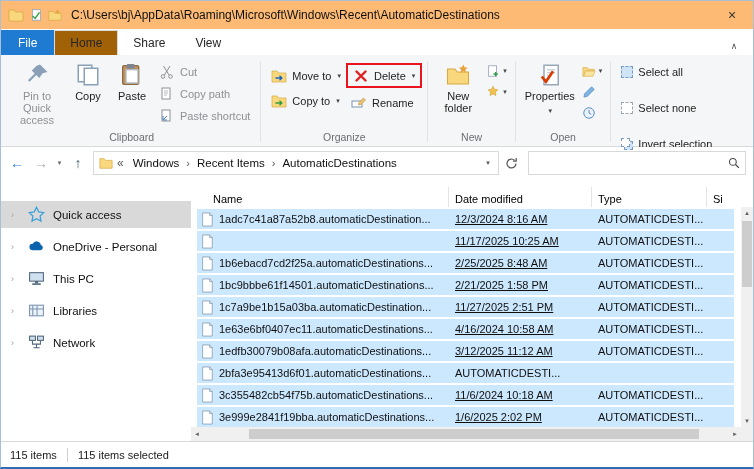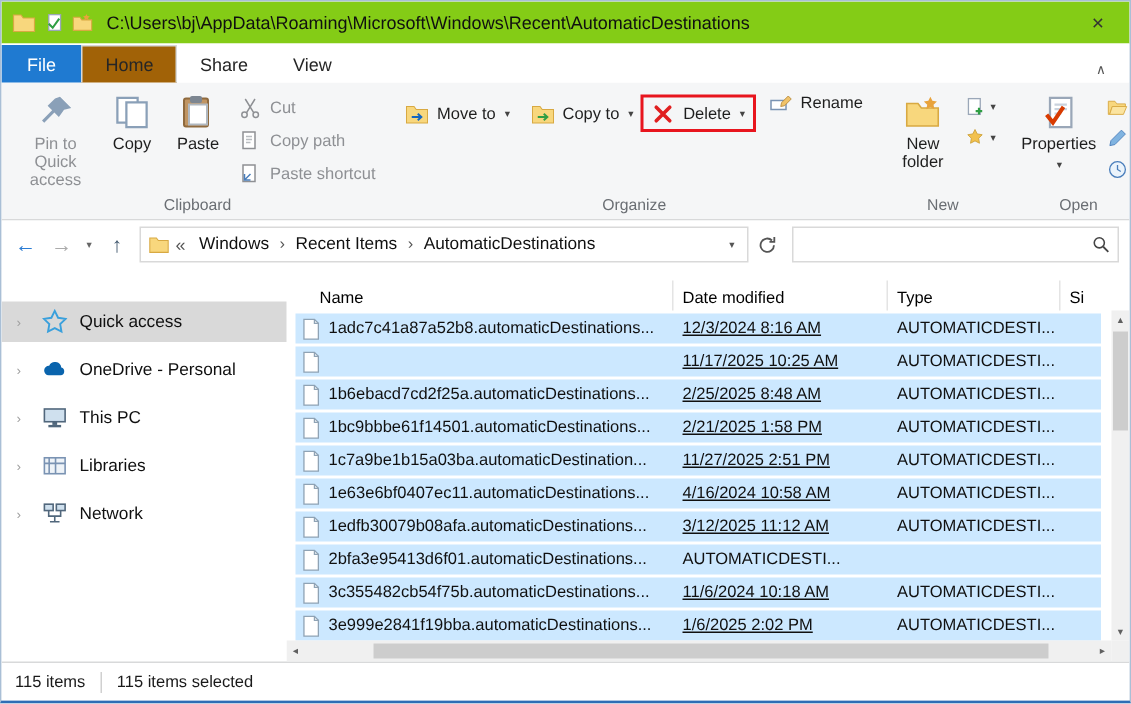--- a/index.html
+++ b/index.html
@@ -1,20 +1,20 @@
 <!DOCTYPE html>
 <html><head>
 <meta charset="utf-8">
 <style>
   * { margin:0; padding:0; box-sizing:border-box; }
   body { width:754px; height:469px; font-family:"Liberation Sans","DejaVu Sans",sans-serif; font-size:11px; color:#1e1e1e; background:#e8e8e8; }
   .window { width:754px; height:469px; background:#fff; border:1px solid #a9bfd6; border-bottom:2px solid #2e6db5; display:flex; flex-direction:column; overflow:hidden; }
 
   
-  .titlebar { height:28px; flex:0 0 auto; display:flex; align-items:center; gap:5px; padding-left:7px; background:#84cc16; }
+  .titlebar { height:28px; flex:0 0 auto; display:flex; align-items:center; gap:5px; padding-left:7px; background:#fdba74; }
   .tb-icon { width:16px; height:16px; display:inline-flex; }
   .tb-icon.sm { width:14px; height:14px; }
   .titlebar .path { flex:1; margin-left:4px; font-size:12px; color:#101010; white-space:nowrap; overflow:hidden; }
   .close-btn { width:42px; height:28px; display:flex; align-items:center; justify-content:center; font-size:14px; color:#333; cursor:pointer; border:none; background:none; }
 
   
   .tabstrip { height:26px; flex:0 0 auto; display:flex; align-items:flex-end; background:#fff; position:relative; }
   .tab { height:25px; padding:0 15px; display:flex; align-items:center; font-size:12px; color:#262626; cursor:pointer; border:none; background:none; font-family:inherit; }
   .tab.file { background:#1f7ad1; color:#fff; padding:0 17px; }
   .tab.active { background:#a16207; border:1px solid #d8d9da; border-bottom:none; }
@@ -30,21 +30,21 @@
   .big-btn { display:flex; flex-direction:column; align-items:center; gap:3px; width:58px; height:66px; padding-top:5px; border:none; background:none; font-family:inherit; font-size:11px; line-height:12px; color:#1e1e1e; cursor:pointer; }
   .big-btn.narrow { width:44px; }
   .big-btn.disabled { color:#8e9094; }
   .bicon { width:24px; height:24px; display:inline-flex; }
   .small-col { display:flex; flex-direction:column; gap:1px; padding-top:3px; }
   .small-btn { display:flex; align-items:center; gap:5px; height:21px; padding:0 5px; border:none; background:none; font-family:inherit; font-size:11px; color:#1e1e1e; cursor:pointer; white-space:nowrap; }
   .small-btn.disabled { color:#8e9094; }
   .sicon { width:16px; height:16px; display:inline-flex; flex:0 0 auto; }
   .sicon.tiny { width:14px; height:14px; }
   .caret { font-size:7px; color:#444; margin-left:1px; }
-  .btn-col { display:flex; flex-direction:row; gap:4px; padding-top:7px; }
+  .btn-col { display:flex; flex-direction:column; gap:4px; padding-top:7px; }
   .delete-wrap { border:2px solid #e8151e; margin-top:5px; }
   .delete-wrap .small-btn { height:21px; }
   .icon-btn { display:flex; align-items:center; gap:2px; height:20px; padding:0 3px; border:none; background:none; cursor:pointer; }
 
   .sel-ico { width:12px; height:12px; display:inline-block; flex:0 0 auto; }
   .sel-all { border:1px dashed #7a9cc4; background:#cfe4f7; }
   .sel-none { border:1px dashed #9aa7b3; background:#fff; }
   .sel-inv { position:relative; border:none; }
   .sel-inv i { position:absolute; width:9px; height:9px; border:1px dashed #7a9cc4; display:block; }
   .sel-inv i.b { left:3px; top:3px; background:#cfe4f7; }
@@ -459,21 +459,21 @@
 
       <div class="rows">
         <div class="row">
           <div class="cell cell-name">
               <span class="doc-icon">
                 <svg viewBox="0 0 16 17">
                   <path d="M3 1h8l3 3v12H3z" fill="#fff" stroke="#8fa3b5"></path>
                   <path d="M11 1v3h3" fill="none" stroke="#8fa3b5"></path>
                 </svg>
               </span>
-              <span>1adc7c41a87a52b8.automaticDestinations...</span>
+              <span>1adc7c41a87a52b8.automaticDestination...</span>
             </div>
           <div class="cell cell-date">12/3/2024 8:16 AM</div>
           <div class="cell cell-type">AUTOMATICDESTI...</div>
         </div>
         <div class="row">
           <div class="cell cell-name">
               <span class="doc-icon">
                 <svg viewBox="0 0 16 17">
                   <path d="M3 1h8l3 3v12H3z" fill="#fff" stroke="#8fa3b5"></path>
                   <path d="M11 1v3h3" fill="none" stroke="#8fa3b5"></path>

